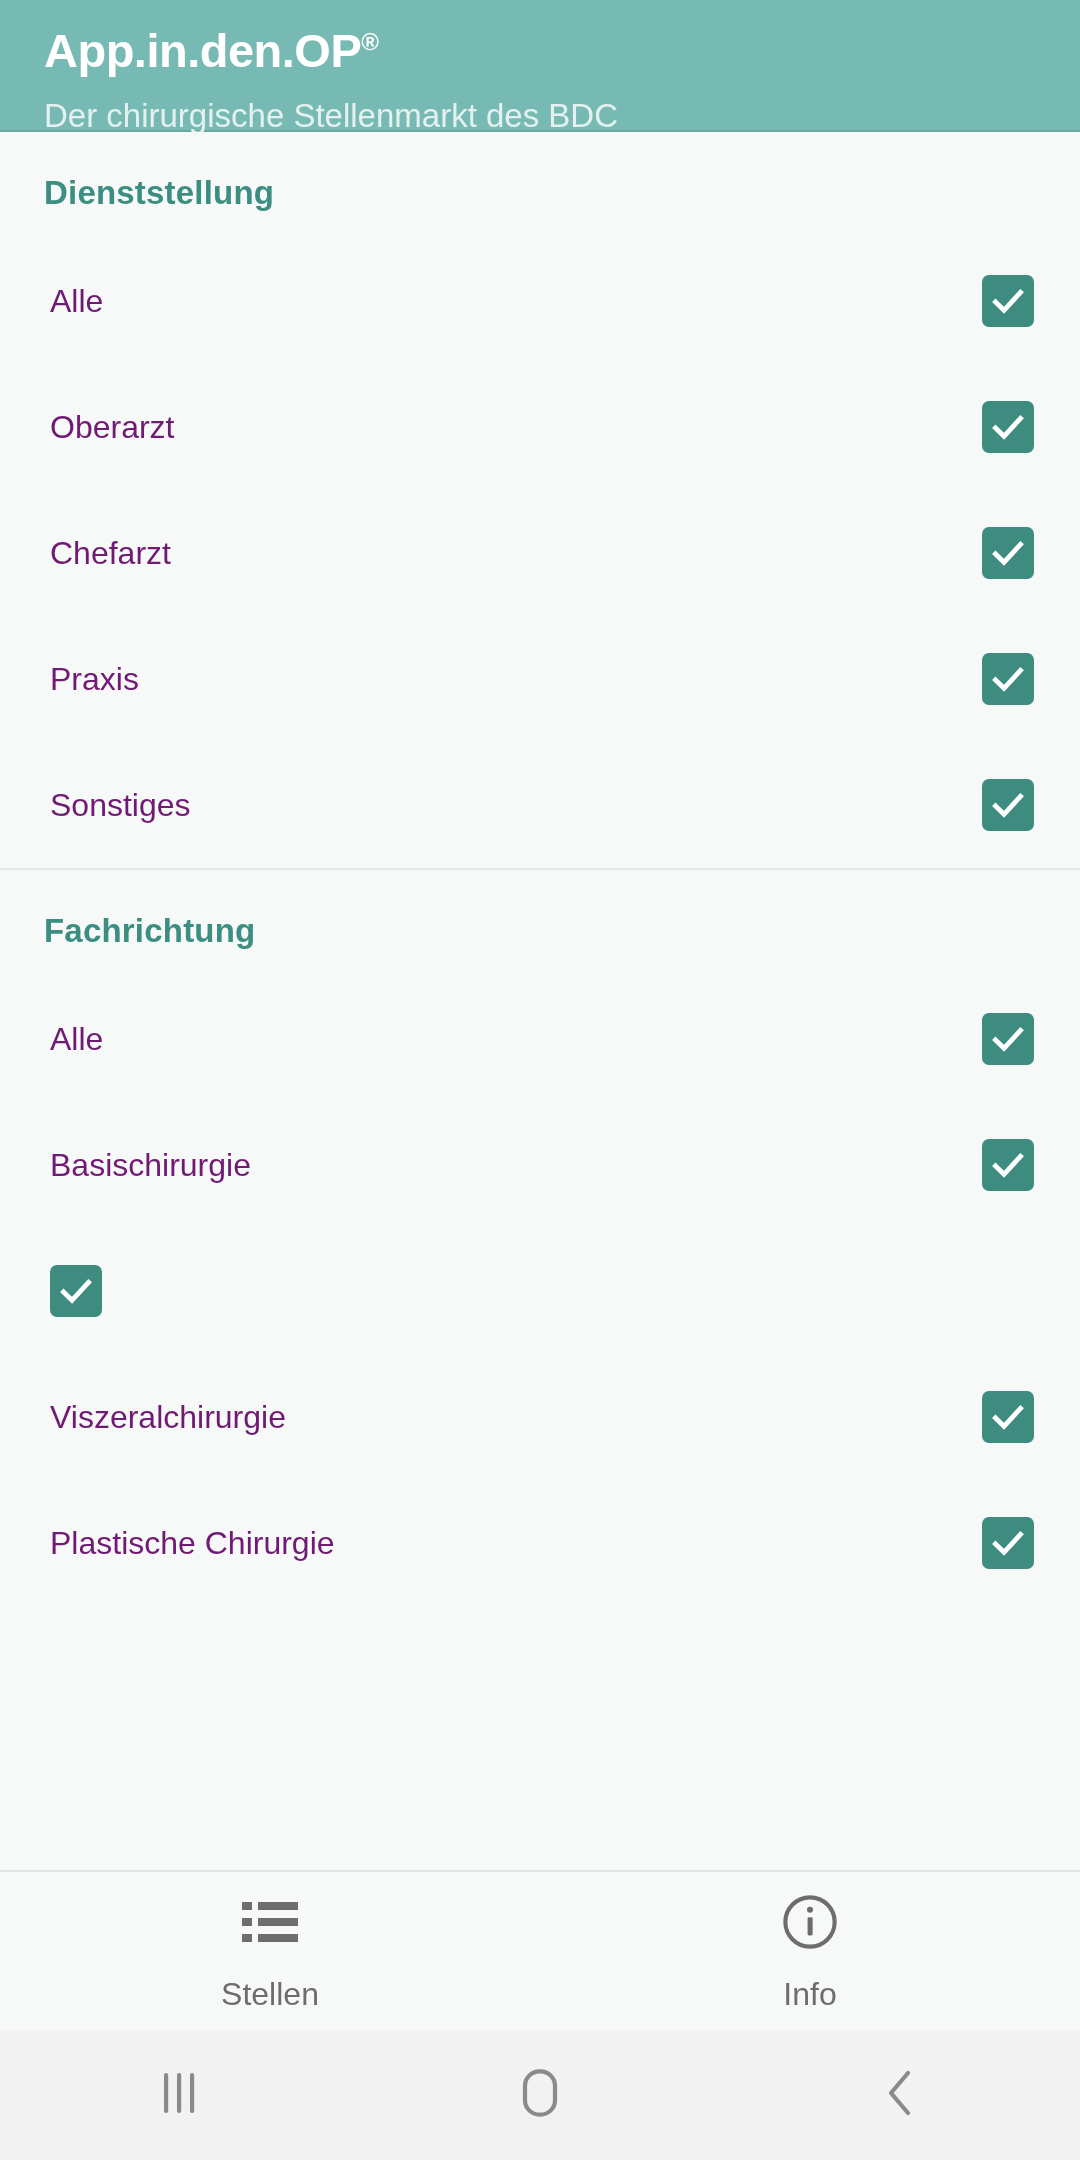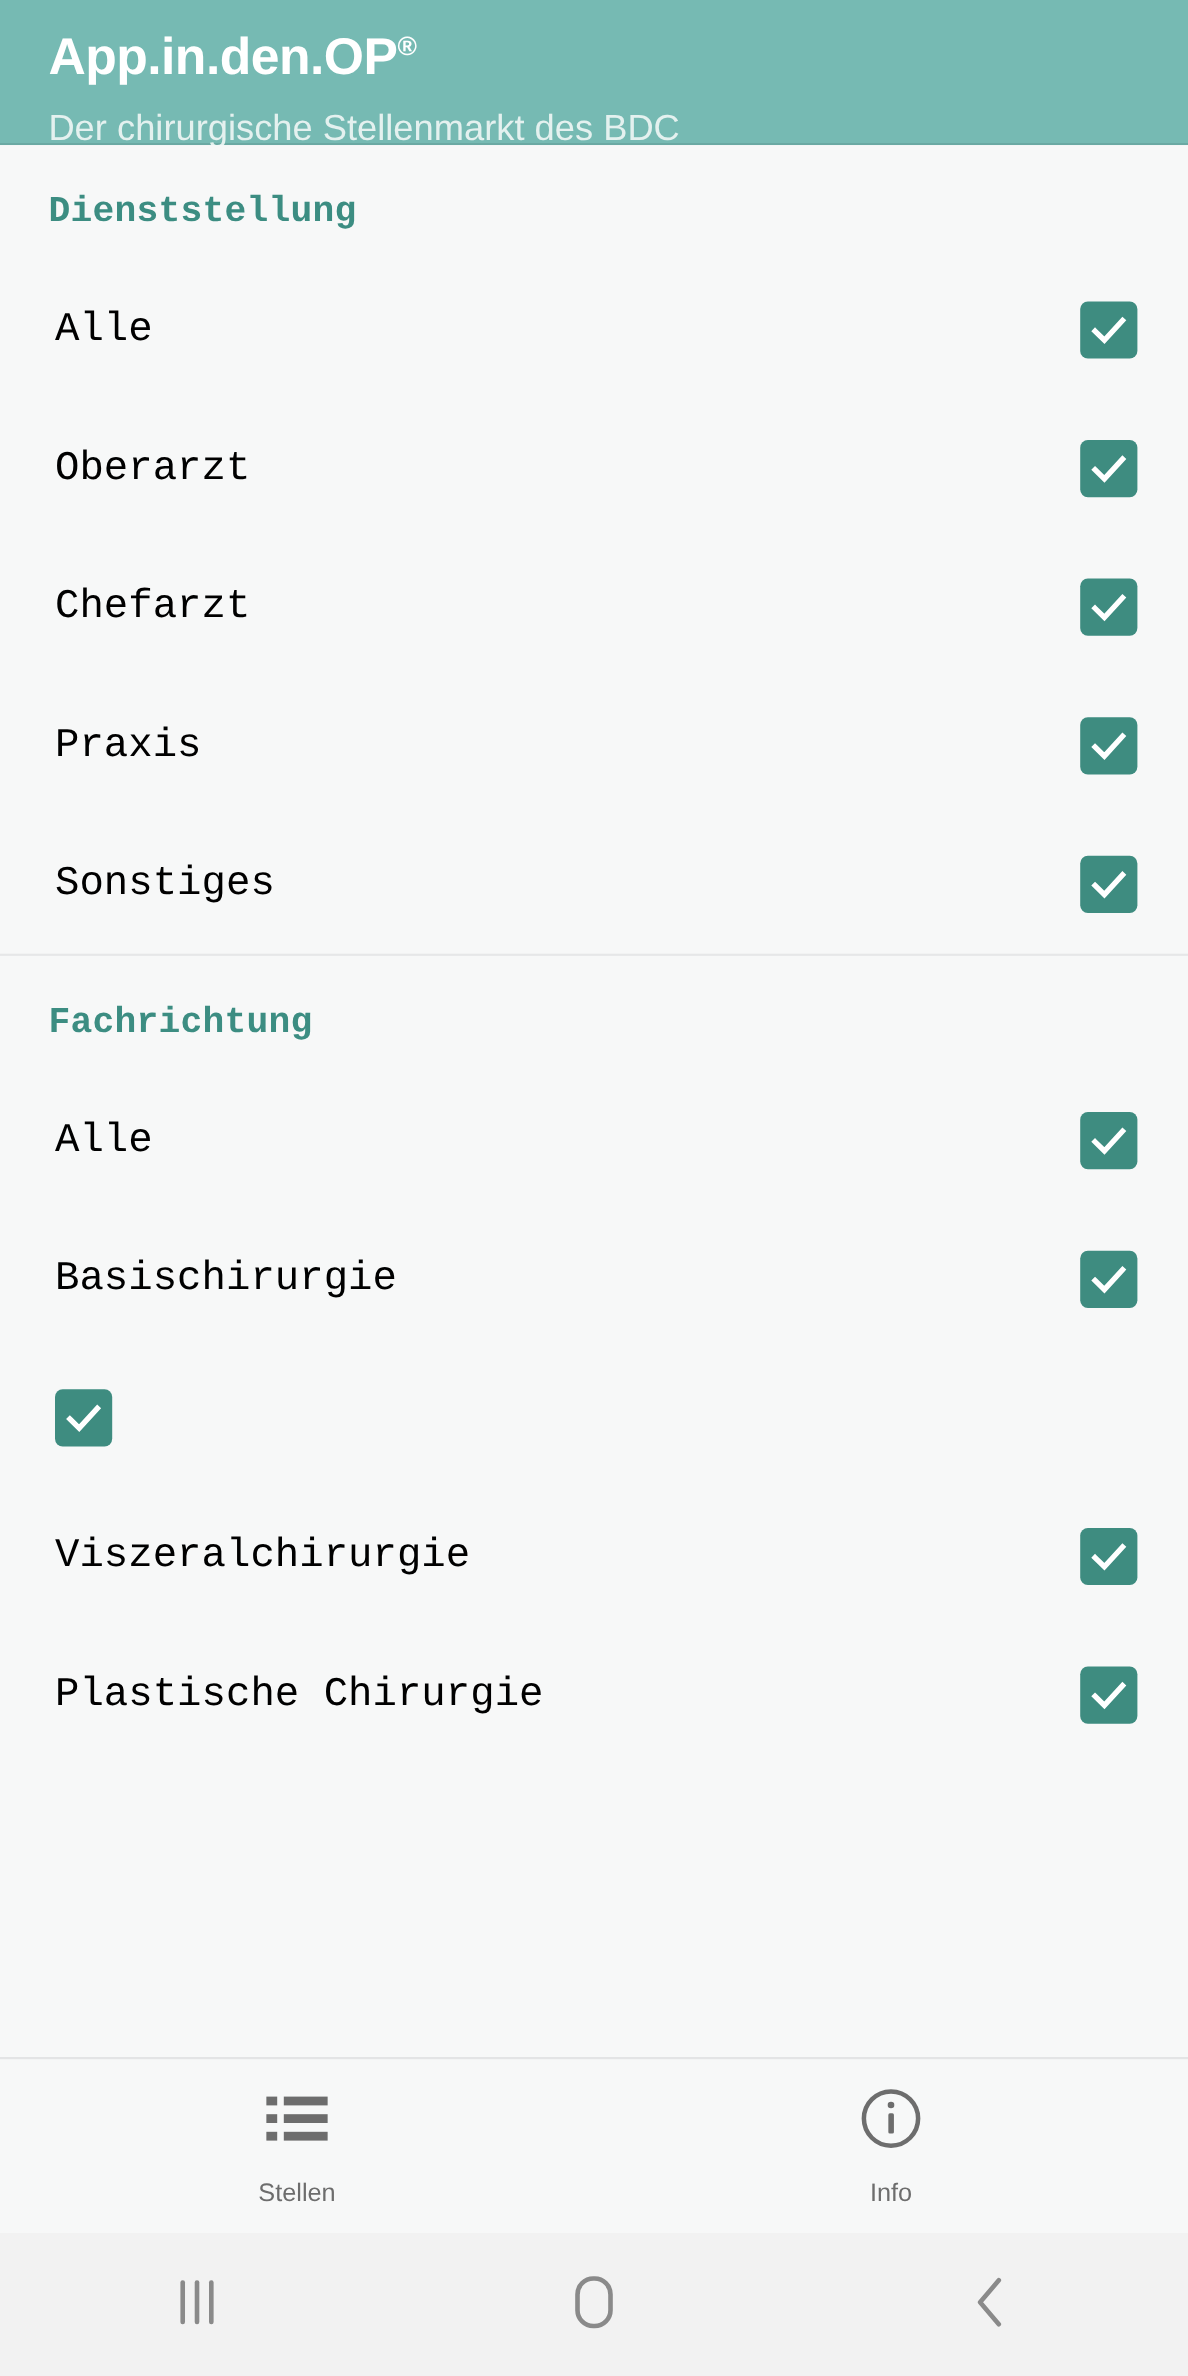--- a/index.html
+++ b/index.html
@@ -48,43 +48,43 @@
   }
 
   
   #filter-scroll {
     flex:1 1 auto;
     position:relative;
     overflow:hidden;
     background:#f7f8f8;
   }
 
-  .section { background:#f7f8f8;font-family:Liberation Mono, monospace; }
+  .section { background:#f7f8f8; }
   .section + .section { border-top:2px solid #e6e7e8; }
 
   .section-title {
     color:#3c8d82;
     font-size:33px;
     font-weight:bold;
     padding:42px 0 0 44px;
     letter-spacing:0.2px;
   }
 
   .option-list { padding-top:26px; }
 
   .option-row {
     height:126px;
     display:flex;
     align-items:center;
     justify-content:space-between;
     padding:0 46px 0 50px;
   }
   .option-label {
-    font-size:37px;
-    color:#000000;
+    font-size:32px;
+    color:#701a75;
     line-height:1;
     white-space:nowrap;
   }
 
   .checkbox {
     width:52px; height:52px;
     border-radius:7px;
     background:#3e8c80;
     flex:0 0 auto;
     display:flex; align-items:center; justify-content:center;
@@ -103,21 +103,21 @@
   .tab {
     flex:1 1 0;
     height:100%;
     display:flex;
     flex-direction:column;
     align-items:center;
     justify-content:center;
     gap:14px;
   }
   .tab .tab-icon { height:58px; display:flex; align-items:center; justify-content:center; }
-  .tab .tab-label { font-size:23px; line-height:1;margin-top:13px; }
+  .tab .tab-label { font-size:32px; line-height:1;margin-top:13px; }
   .tab.inactive .tab-label { color:#6d6d6d; }
   .tab.active   .tab-label { color:#64b3a8; }
 
   
   #system-nav {
     flex:0 0 auto;
     height:130px;
     background:#f2f2f2;
     display:flex;
     align-items:center;

